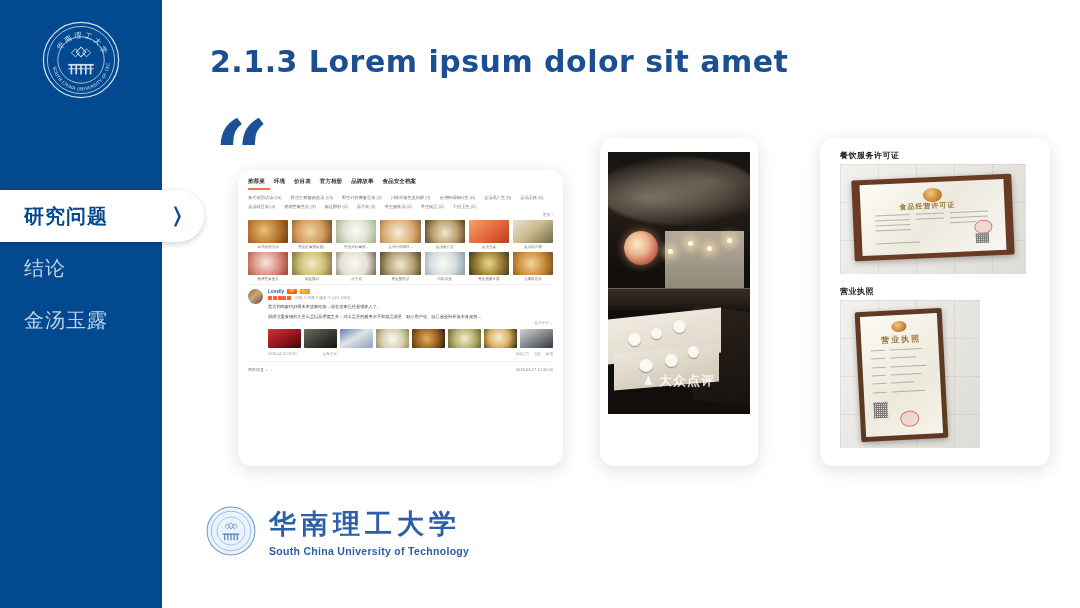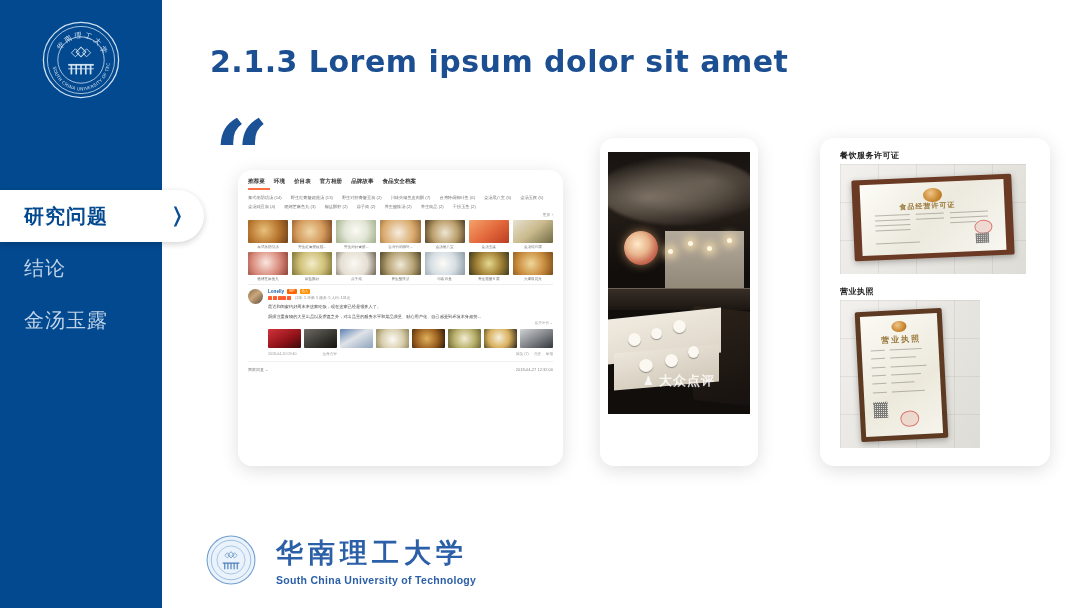--- a/index.html
+++ b/index.html
@@ -121,21 +121,21 @@
     background:radial-gradient(circle at 40% 35%,#f0c58a,#c8872f 60%,#a5671c);}
   .ctitle{position:absolute;font-weight:bold;color:#9a7a3e;letter-spacing:1px;}
   .cline{position:absolute;background:rgba(90,80,70,.38);height:1px;}
   .qr{position:absolute;background:
     repeating-linear-gradient(0deg,#555 0 1px,transparent 1px 2px),
     repeating-linear-gradient(90deg,#555 0 1px,transparent 1px 2px),#ddd;opacity:.75;}
   .seal-red{position:absolute;border-radius:50%;border:1px solid rgba(200,40,40,.55);
     background:rgba(210,60,50,.12);}
 
   
-  .footer-logo{position:absolute;left:205px;top:505px;display:flex;align-items:center;gap:19px;margin-top:29px;}
+  .footer-logo{position:absolute;left:205px;top:505px;display:flex;align-items:center;gap:12px;}
   .fl-seal{width:52px;height:52px;}
   .fl-cn{font-size:27px;color:#2b5fa8;font-weight:bold;letter-spacing:5px;
          font-family:"DejaVu Sans",sans-serif;}
   .fl-en{font-size:10.5px;color:#2b5fa8;font-weight:bold;letter-spacing:.3px;margin-top:3px;}
 </style>
 </head>
 <body>
 
 <div class="sidebar">
 

